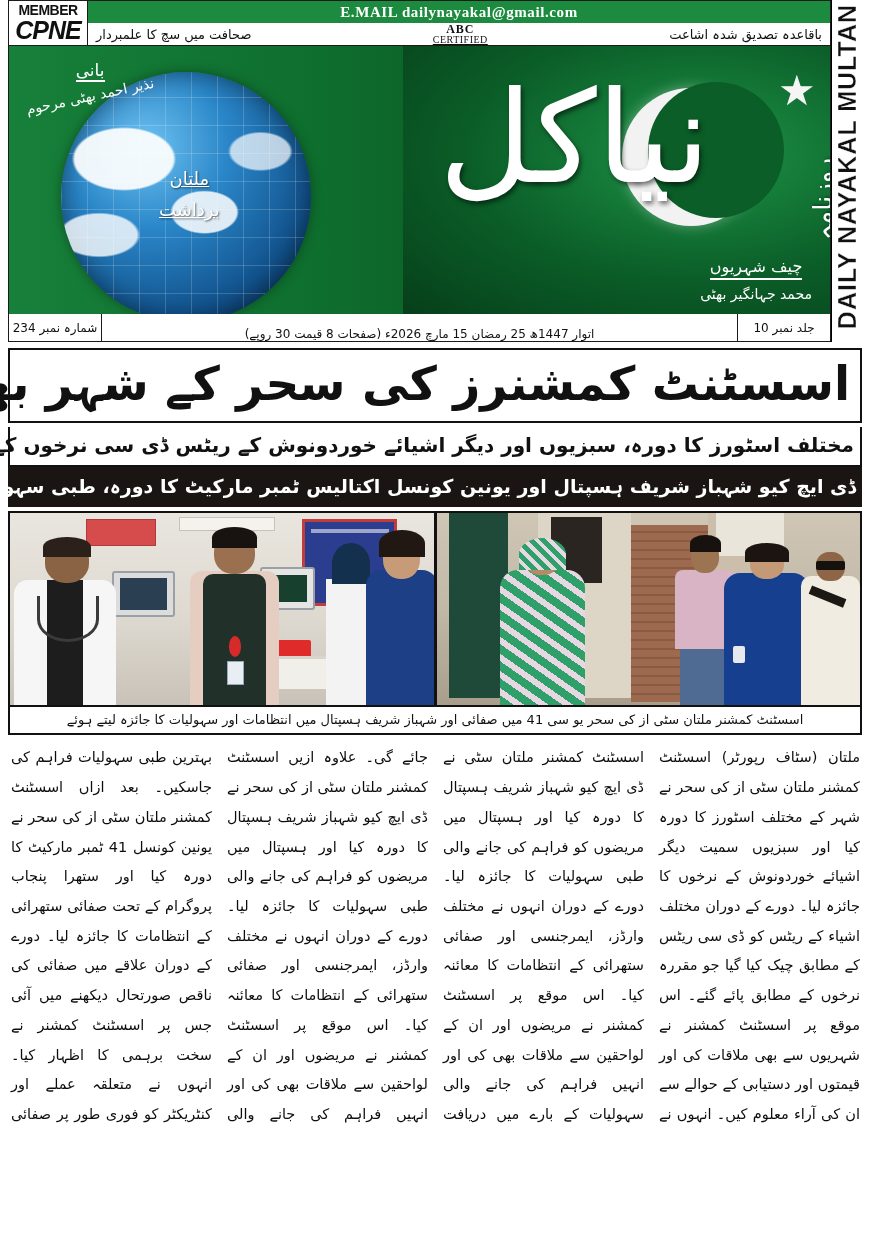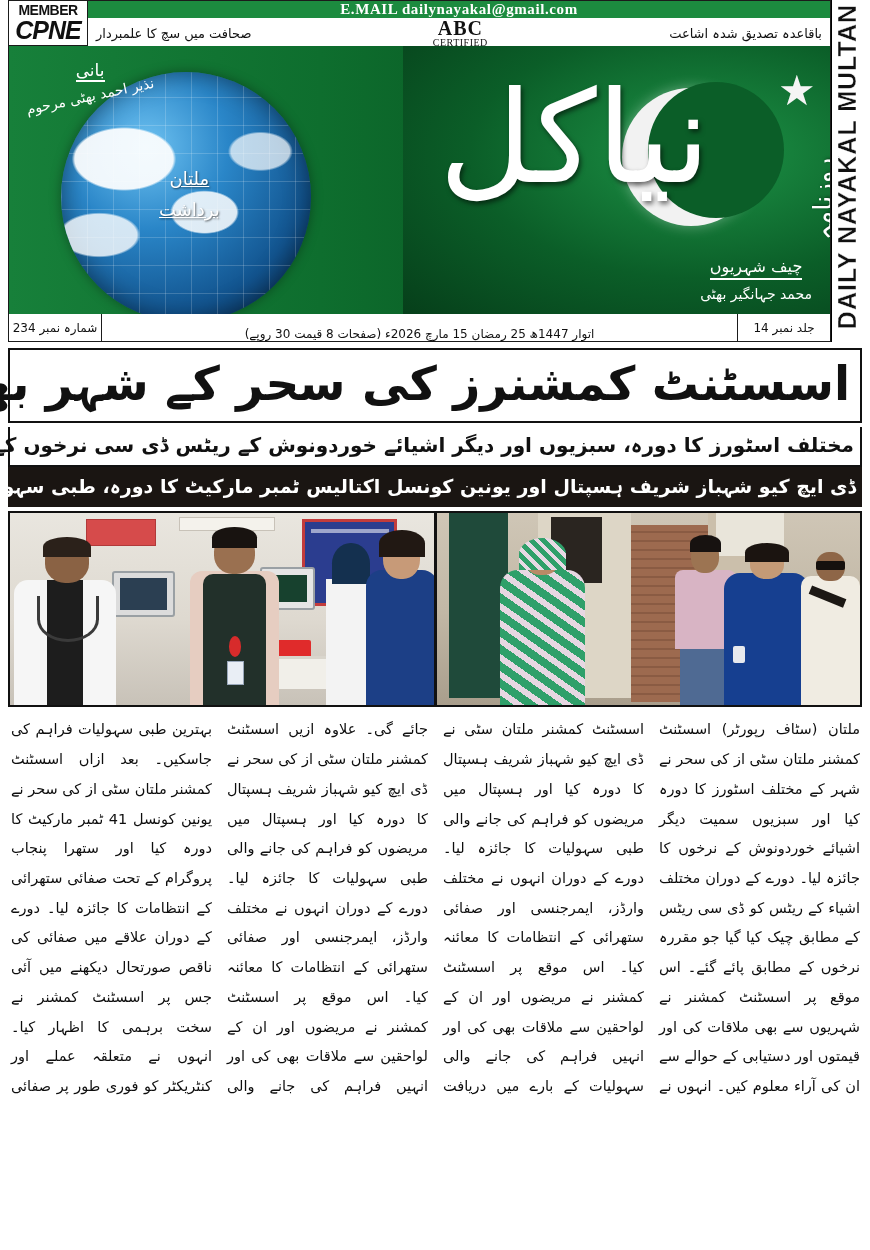--- a/index.html
+++ b/index.html
@@ -78,22 +78,22 @@
     padding:0 8px;
     box-sizing:border-box;
   }
   .strip-sub .urdu{font-size:13px;color:#111;direction:rtl;font-family:"DejaVu Sans", sans-serif;}
   .abc{
     text-align:center;
     font-family:"Liberation Serif", serif;
     line-height:1;
     color:#111;
   }
-  .abc b{font-size:20px;letter-spacing:1px;display:block;font-weight:bold;}
-  .abc span{font-size:10px;letter-spacing:0.5px;display:block;}
+  .abc b{font-size:12px;letter-spacing:1px;display:block;font-weight:bold;}
+  .abc span{font-size:10px;letter-spacing:0.5px;display:block;text-decoration:underline;}
 
   
   .logo-panel{
     flex:1;
     position:relative;
     background:linear-gradient(90deg,#17803a 0%,#0e6e2e 38%,#0a5c25 62%,#17803a 100%);
     border-left:1px solid #1b1b1b;
     border-right:1px solid #1b1b1b;
     overflow:hidden;
   }
@@ -393,21 +393,21 @@
           <span class="nm">نذیر احمد بھٹی مرحوم</span>
         </div>
 
         <div class="editor">
           <span class="lbl">چیف شہریوں</span>
           <span class="nm">محمد جہانگیر بھٹی</span>
         </div>
       </div>
 
       <div class="datebar">
-        <div class="cell vol">جلد نمبر 14</div>
+        <div class="cell vol">جلد نمبر 10</div>
         <div class="cell middate">اتوار 1447ھ 25 رمضان 15 مارچ 2026ء (صفحات 8 قیمت 30 روپے)</div>
         <div class="cell iss">شمارہ نمبر 234</div>
       </div>
 
     </div>
   </div>
 
   <div class="headline-box">
     <div class="headline">اسسٹنٹ کمشنرز کی سحر کے شہر بھر میں دورے، بازار ہسپتال صفائی چیک</div>
   </div>
@@ -484,20 +484,21 @@
         <div class="guard">
           <div class="robe"></div>
             <div class="strap"></div>
             <div class="head"></div>
             <div class="shades"></div>
         </div>
       </div>
     </div>
   </div>
 
+  <div class="caption-box">اسسٹنٹ کمشنر ملتان سٹی از کی سحر یو سی 41 میں صفائی اور شہباز شریف ہسپتال میں انتظامات اور سہولیات کا جائزہ لیتے ہوئے</div>
 
   <div class="body-cols">
     <div class="col first">ملتان (سٹاف رپورٹر) اسسٹنٹ کمشنر ملتان سٹی از کی سحر نے شہر کے مختلف اسٹورز کا دورہ کیا اور سبزیوں سمیت دیگر اشیائے خوردونوش کے نرخوں کا جائزہ لیا۔ دورے کے دوران مختلف اشیاء کے ریٹس کو ڈی سی ریٹس کے مطابق چیک کیا گیا جو مقررہ نرخوں کے مطابق پائے گئے۔ اس موقع پر اسسٹنٹ کمشنر نے شہریوں سے بھی ملاقات کی اور قیمتوں اور دستیابی کے حوالے سے ان کی آراء معلوم کیں۔ انہوں نے دکانداروں کو ہدایت کی کہ تمام اشیاء سرکاری مقررہ کردہ نرخوں کے مطابق فروخت کی جائیں تاکہ عوام کو ریلیف فراہم کیا جا سکے اور کسی قسم کی منافع خوری کی اجازت نہیں دی</div>
     <div class="col">اسسٹنٹ کمشنر ملتان سٹی نے ڈی ایچ کیو شہباز شریف ہسپتال کا دورہ کیا اور ہسپتال میں مریضوں کو فراہم کی جانے والی طبی سہولیات کا جائزہ لیا۔ دورے کے دوران انہوں نے مختلف وارڈز، ایمرجنسی اور صفائی ستھرائی کے انتظامات کا معائنہ کیا۔ اس موقع پر اسسٹنٹ کمشنر نے مریضوں اور ان کے لواحقین سے ملاقات بھی کی اور انہیں فراہم کی جانے والی سہولیات کے بارے میں دریافت کیا۔ انہوں نے ہسپتال انتظامیہ کو ہدایت کی کہ مریضوں کو بروقت علاج، ادویات کی دستیابی اور صفائی کے بہتر انتظامات کو ہر صورت یقینی بنایا جائے تاکہ عوام کو</div>
     <div class="col">جائے گی۔ علاوہ ازیں اسسٹنٹ کمشنر ملتان سٹی از کی سحر نے ڈی ایچ کیو شہباز شریف ہسپتال کا دورہ کیا اور ہسپتال میں مریضوں کو فراہم کی جانے والی طبی سہولیات کا جائزہ لیا۔ دورے کے دوران انہوں نے مختلف وارڈز، ایمرجنسی اور صفائی ستھرائی کے انتظامات کا معائنہ کیا۔ اس موقع پر اسسٹنٹ کمشنر نے مریضوں اور ان کے لواحقین سے ملاقات بھی کی اور انہیں فراہم کی جانے والی سہولیات کے بارے میں دریافت کیا۔ انہوں نے ہسپتال انتظامیہ کو ہدایت کی کہ مریضوں کو بروقت علاج، ادویات کی دستیابی اور صفائی کے بہتر انتظامات کو ہر صورت یقینی بنایا جائے تاکہ عوام کو</div>
     <div class="col last">بہترین طبی سہولیات فراہم کی جاسکیں۔ بعد ازاں اسسٹنٹ کمشنر ملتان سٹی از کی سحر نے یونین کونسل 41 ٹمبر مارکیٹ کا دورہ کیا اور ستھرا پنجاب پروگرام کے تحت صفائی ستھرائی کے انتظامات کا جائزہ لیا۔ دورے کے دوران علاقے میں صفائی کی ناقص صورتحال دیکھنے میں آئی جس پر اسسٹنٹ کمشنر نے سخت برہمی کا اظہار کیا۔ انہوں نے متعلقہ عملے اور کنٹریکٹر کو فوری طور پر صفائی کے انتظامات بہتر بنانے کی ہدایت جاری کی۔ اس موقع پر انہوں نے واضح کیا کہ شہریوں کو صاف ستھرا ماحول فراہم کرنا ضلعی انتظامیہ کی ترجیح ہے اور غفلت یا کوتاہی کسی صورت برداشت نہیں کی جائے گی۔</div>
   </div>
 
 </div>
 

